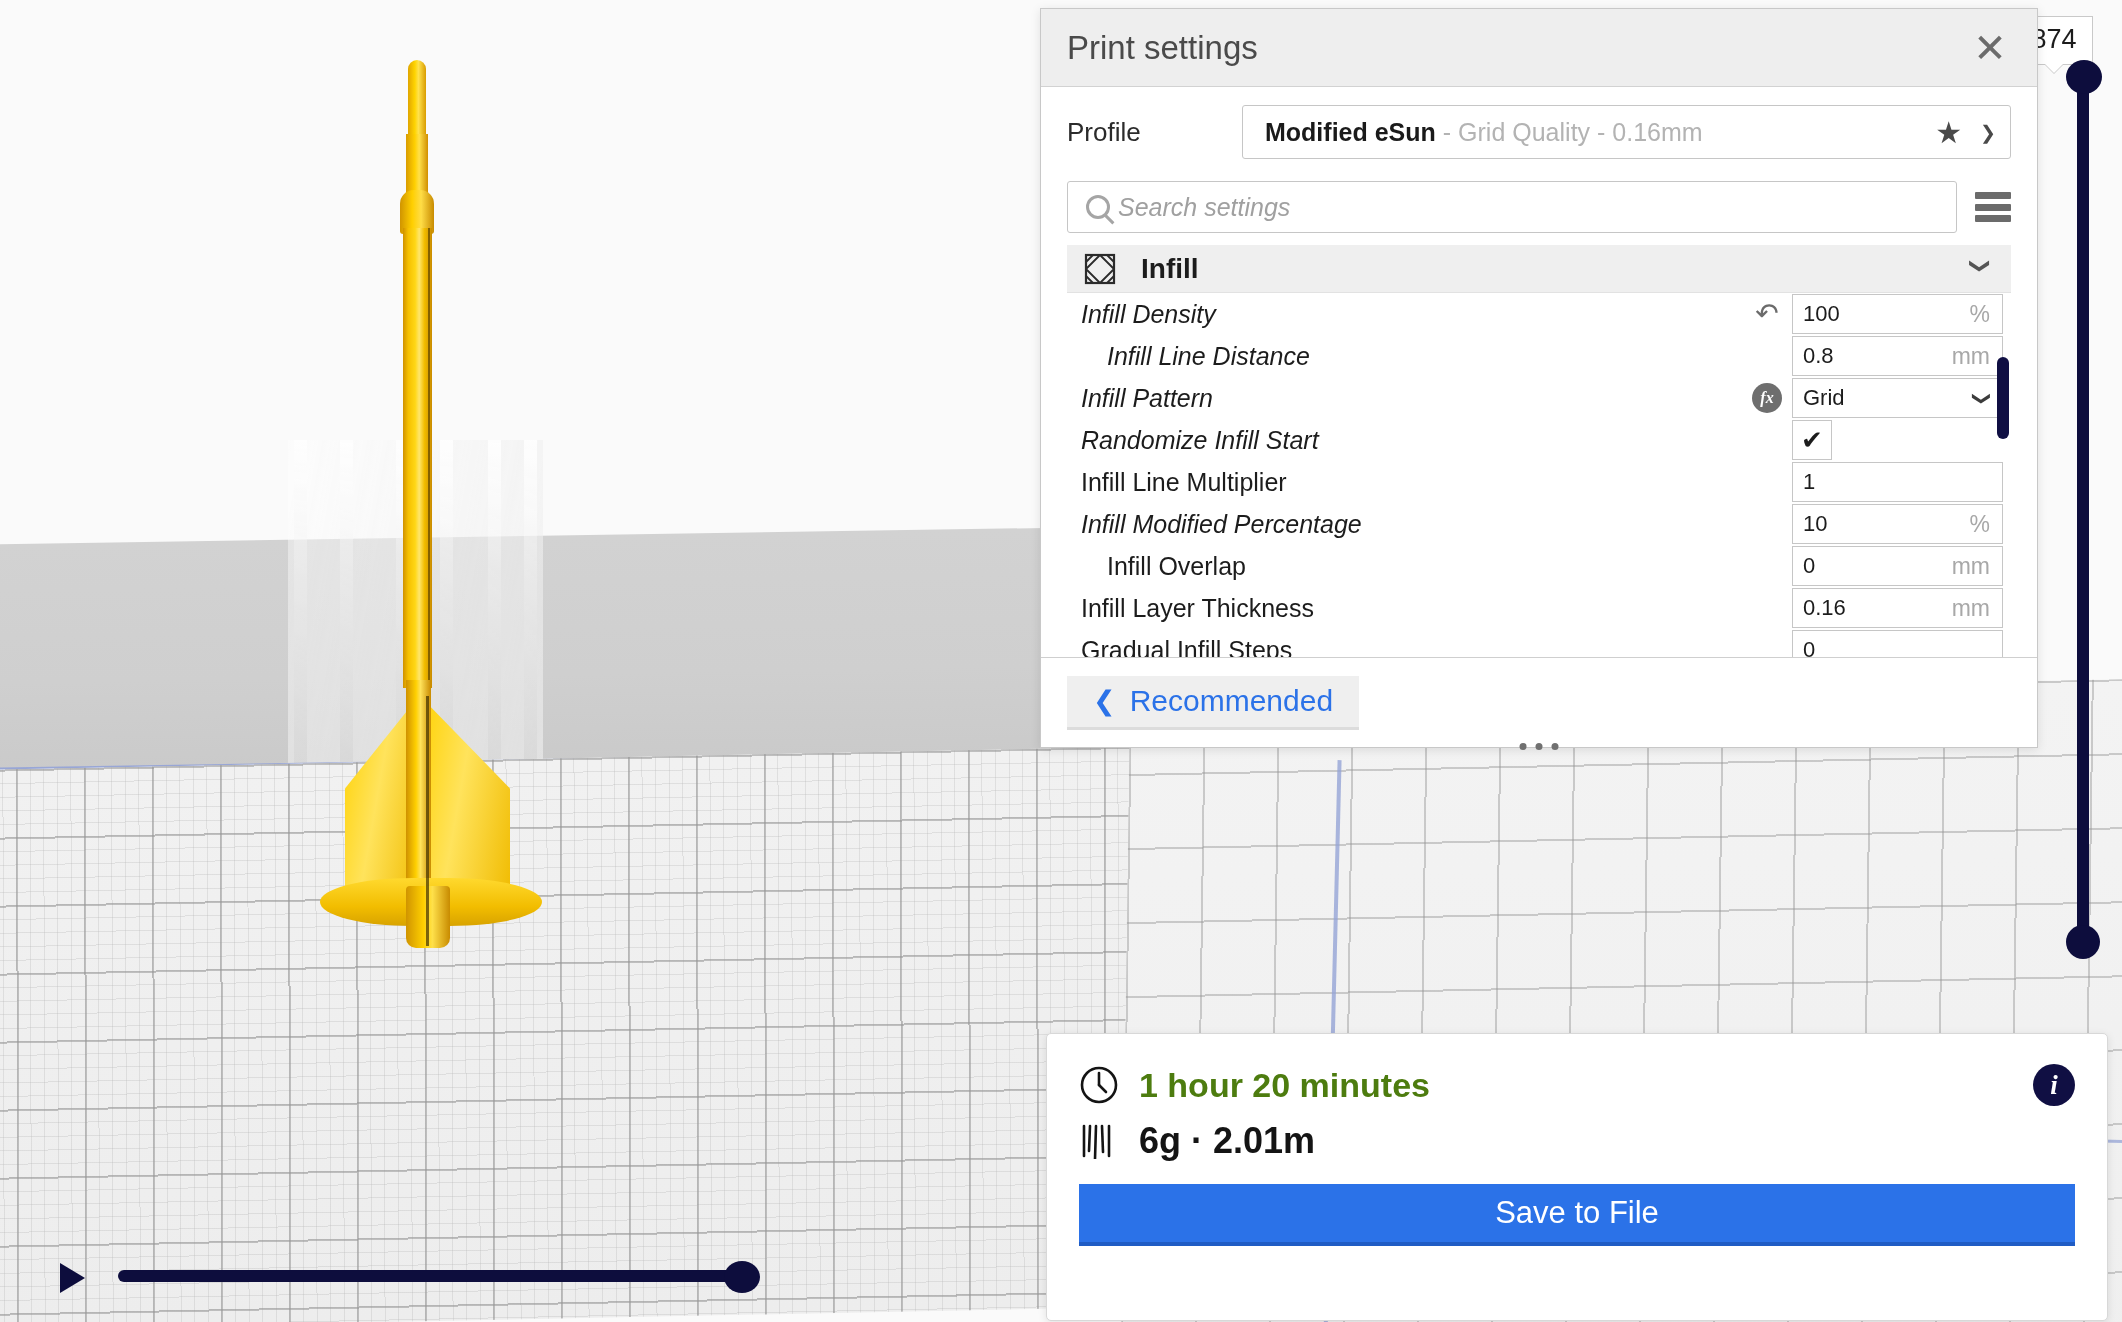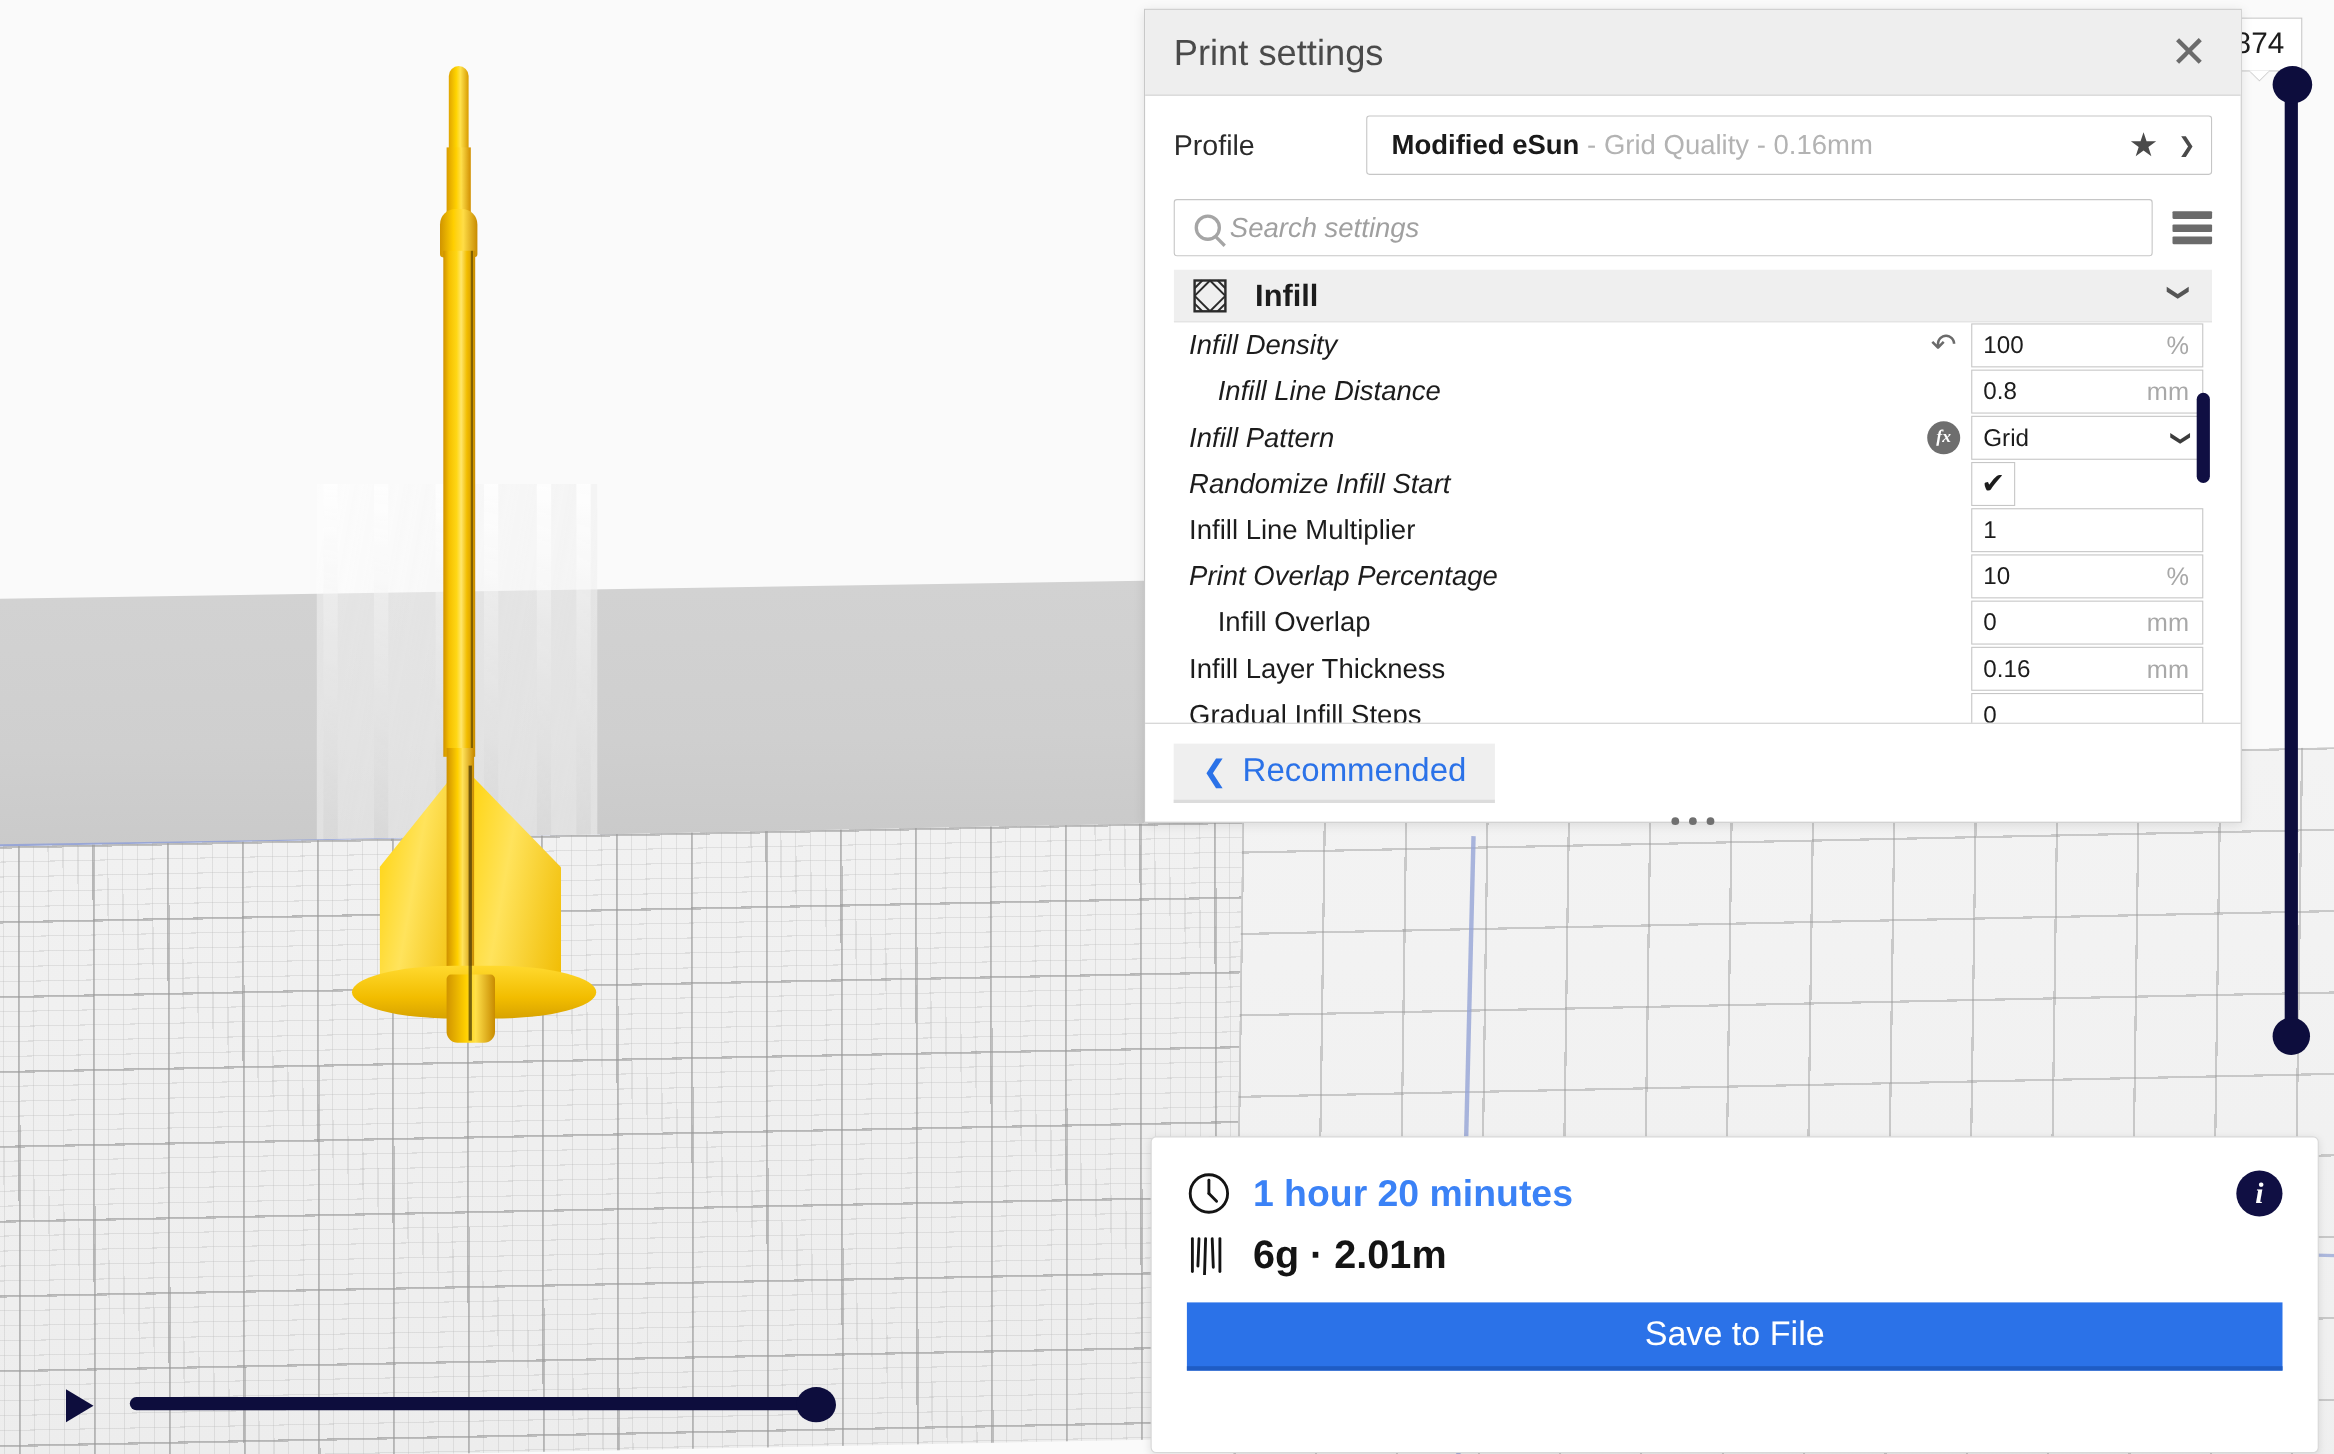--- a/index.html
+++ b/index.html
@@ -397,21 +397,21 @@
     width: 1062px; height: 288px;
     background: #fff; border: 1px solid #d8d8d8;
     border-radius: 5px;
     box-shadow: 0 2px 8px rgba(0,0,0,.10);
     padding: 24px 32px 0;
   }
   .ic-row { display: flex; align-items: center; }
   .ic-time-row { margin-top: 6px; }
   .ic-clock { width: 40px; height: 40px; flex: none; margin-right: 20px; }
   .ic-time {
-    font-size: 34px; font-weight: 700; color: #3b82f6;
+    font-size: 34px; font-weight: 700; color: #4d7c0f;
     font-family: "Liberation Sans", sans-serif; flex: 1;
   }
   .ic-info {
     width: 42px; height: 42px; border-radius: 50%;
     background: #100f43; color: #fff;
     display: flex; align-items: center; justify-content: center;
     font-size: 27px; font-weight: 700; font-style: italic;
     font-family: "Liberation Serif", serif;
     cursor: pointer; flex: none;
   }
@@ -548,21 +548,21 @@
             <div style="width: 171px; flex: 0 0 auto;"></div>
           </div>
           <div class="setting-row">
             <div class="s-label">Infill Line Multiplier</div>
             <div class="s-spacer"></div>
             <div class="s-field">
               <span class="s-value">1</span>
             </div>
           </div>
           <div class="setting-row">
-            <div class="s-label modified">Print Overlap Percentage</div>
+            <div class="s-label modified">Infill Modified Percentage</div>
             <div class="s-spacer"></div>
             <div class="s-field">
               <span class="s-value">10</span>
               <span class="s-unit">%</span>
             </div>
           </div>
           <div class="setting-row">
             <div class="s-label indent">Infill Overlap</div>
             <div class="s-spacer"></div>
             <div class="s-field">

